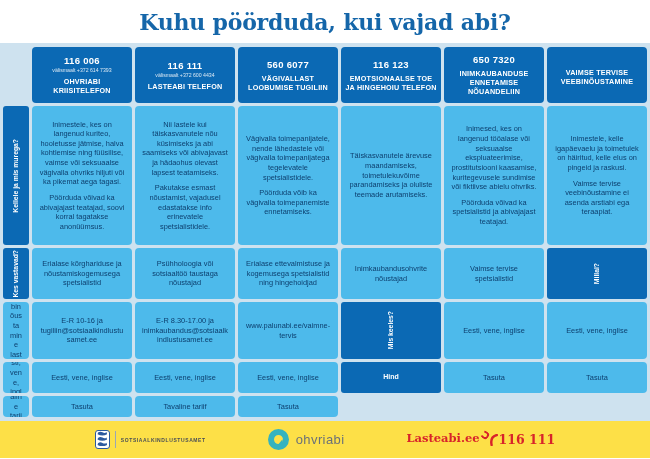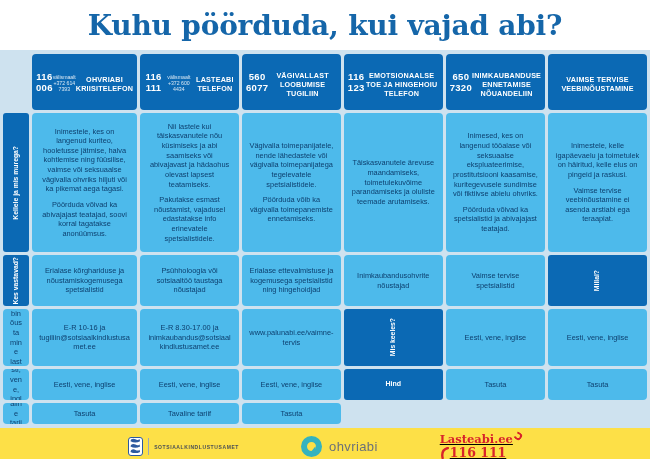--- a/index.html
+++ b/index.html
@@ -3,27 +3,27 @@
 <meta charset="utf-8">
 <style>
   :root{
     --title-blue:#1566a9; --header-blue:#0b69b4; --cell-blue:#4dbaeb;
     --bg-blue:#cee2ef; --cell-text:#0d3f6e; --lasteabi-red:#d8232a; --ohvriabi-teal:#35b3bf;
   }
   *{box-sizing:border-box;margin:0;padding:0;}
   html,body{width:650px;height:459px;}
   body{background:#fff;font-family:"Liberation Sans",sans-serif;overflow:hidden;}
   .title{font-family:"DejaVu Serif",serif;font-weight:bold;color:var(--title-blue);
-    font-size:28px;text-align:center;padding:9px 0 8px;letter-spacing:-.2px;}
+    font-size:22px;text-align:center;padding:9px 0 8px;letter-spacing:-.2px;}
   .table-wrap{background:var(--bg-blue);padding:4px 3px;}
   .grid{display:grid;grid-template-columns:26px repeat(6,1fr);
     grid-template-rows:56px 139px 51px 57px 31px 21px;gap:3px;}
   .corner{background:transparent;}
   .hbox{background:var(--header-blue);border-radius:4px;color:#fff;display:flex;
-    flex-direction:row;align-items:center;justify-content:center;text-align:center;padding:2px 4px;}
+    flex-direction:column;align-items:center;justify-content:center;text-align:center;padding:2px 4px;}
   .hbox .num{font-size:9.5px;font-weight:bold;letter-spacing:.3px;}
   .hbox .foreign{font-size:5.2px;opacity:.85;margin-top:1px;}
   .hbox .cname{font-size:7.2px;font-weight:bold;line-height:1.25;margin-top:4px;letter-spacing:.2px;}
   .hbox .num:empty,.hbox .foreign:empty{display:none;}
   .rlabel{background:var(--header-blue);border-radius:3px;display:flex;align-items:center;justify-content:center;overflow:hidden;}
   .rlabel span{writing-mode:vertical-rl;transform:rotate(180deg);color:#fff;font-size:6.8px;
     font-weight:bold;text-align:center;line-height:1.2;max-height:96%;}
   .rlabel.horiz span{writing-mode:horizontal-tb;transform:none;font-size:7px;}
   .cell{background:var(--cell-blue);border-radius:4px;color:var(--cell-text);font-size:7.4px;
     line-height:1.3;display:flex;flex-direction:column;align-items:center;justify-content:center;
@@ -33,21 +33,21 @@
   .footer{height:37px;background:#fde047;display:flex;align-items:center;justify-content:center;gap:62px;}
   .ska{display:flex;align-items:center;gap:5px;}
   .ska-sep{width:1px;height:17px;background:#9aa7b5;}
   .ska-text{font-size:5px;letter-spacing:.6px;color:#4a4f55;font-weight:bold;}
   .ohv{display:flex;align-items:center;gap:7px;}
   .donut{width:21px;height:21px;border:6px solid var(--ohvriabi-teal);border-radius:50%;
     display:inline-block;position:relative;}
   .donut::after{content:"";position:absolute;right:-4px;bottom:-5px;width:0;height:0;
     border:4px solid transparent;border-top-color:var(--ohvriabi-teal);transform:rotate(-50deg);}
   .ohv-text{font-size:13px;color:#6b7178;letter-spacing:.4px;}
-  .la{display:flex;flex-direction:column;align-items:flex-start;line-height:1;text-decoration:underline;}
+  .la{display:flex;align-items:flex-start;line-height:1;}
   .la-top{display:flex;align-items:flex-start;}
   .la-name{font-size:11.5px;font-weight:bold;color:var(--lasteabi-red);font-family:"DejaVu Serif",serif;}
   .la-hook{width:8px;height:8px;border:2.5px solid var(--lasteabi-red);border-radius:50%;
     border-left-color:transparent;transform:rotate(35deg);margin-left:1px;margin-top:-2px;}
   .la-bot{display:flex;align-items:center;gap:1px;margin-top:1px;}
   .la-num{font-size:12.5px;font-weight:bold;color:var(--lasteabi-red);font-family:"DejaVu Serif",serif;}
 </style>
 </head>
 <body>
 

